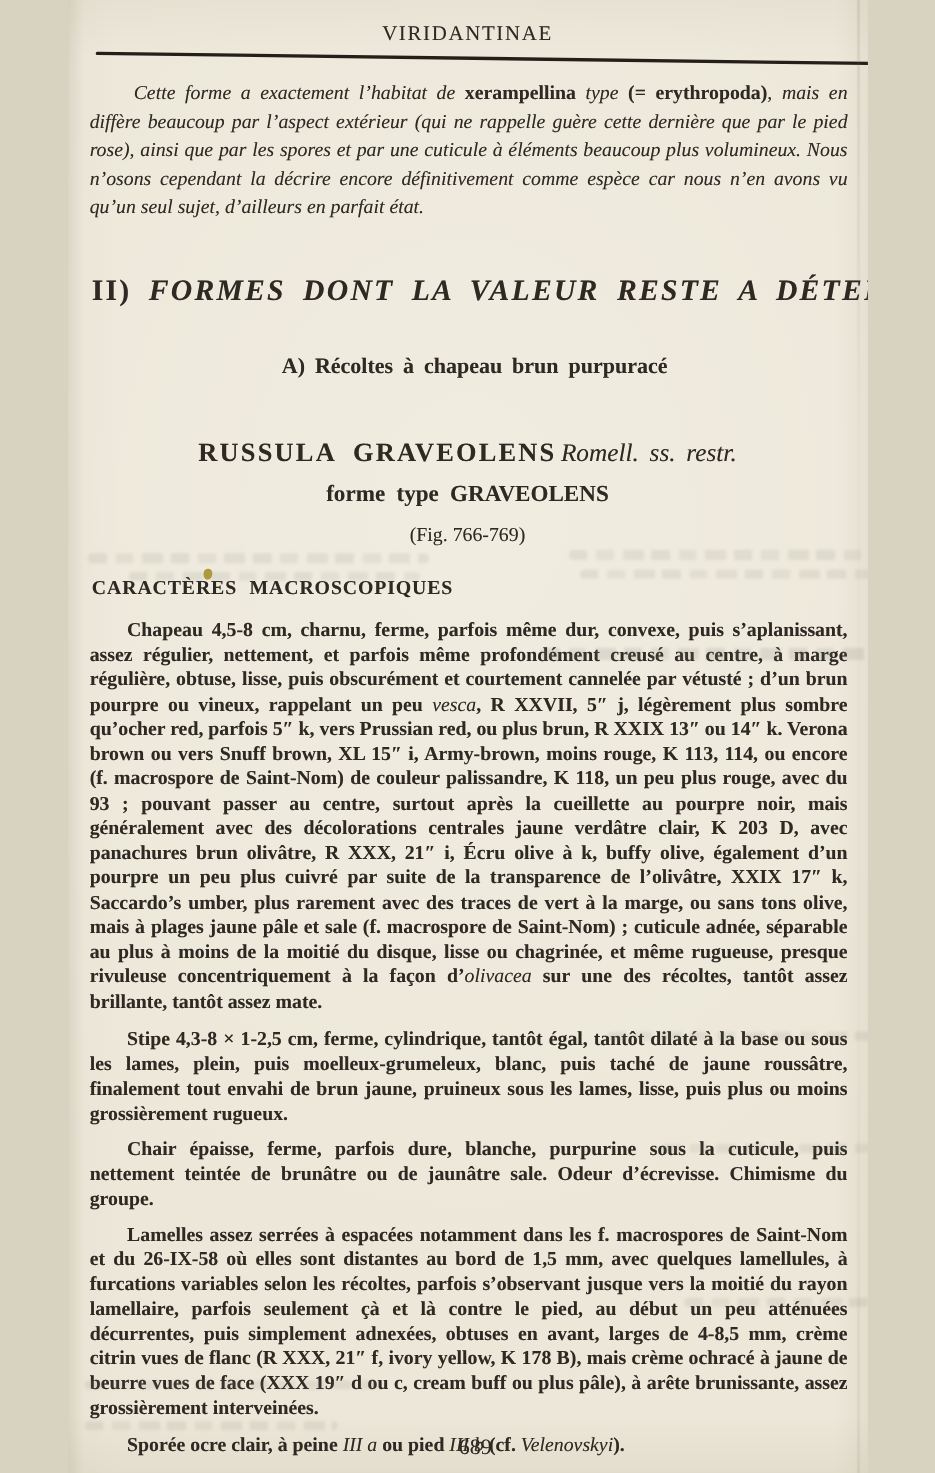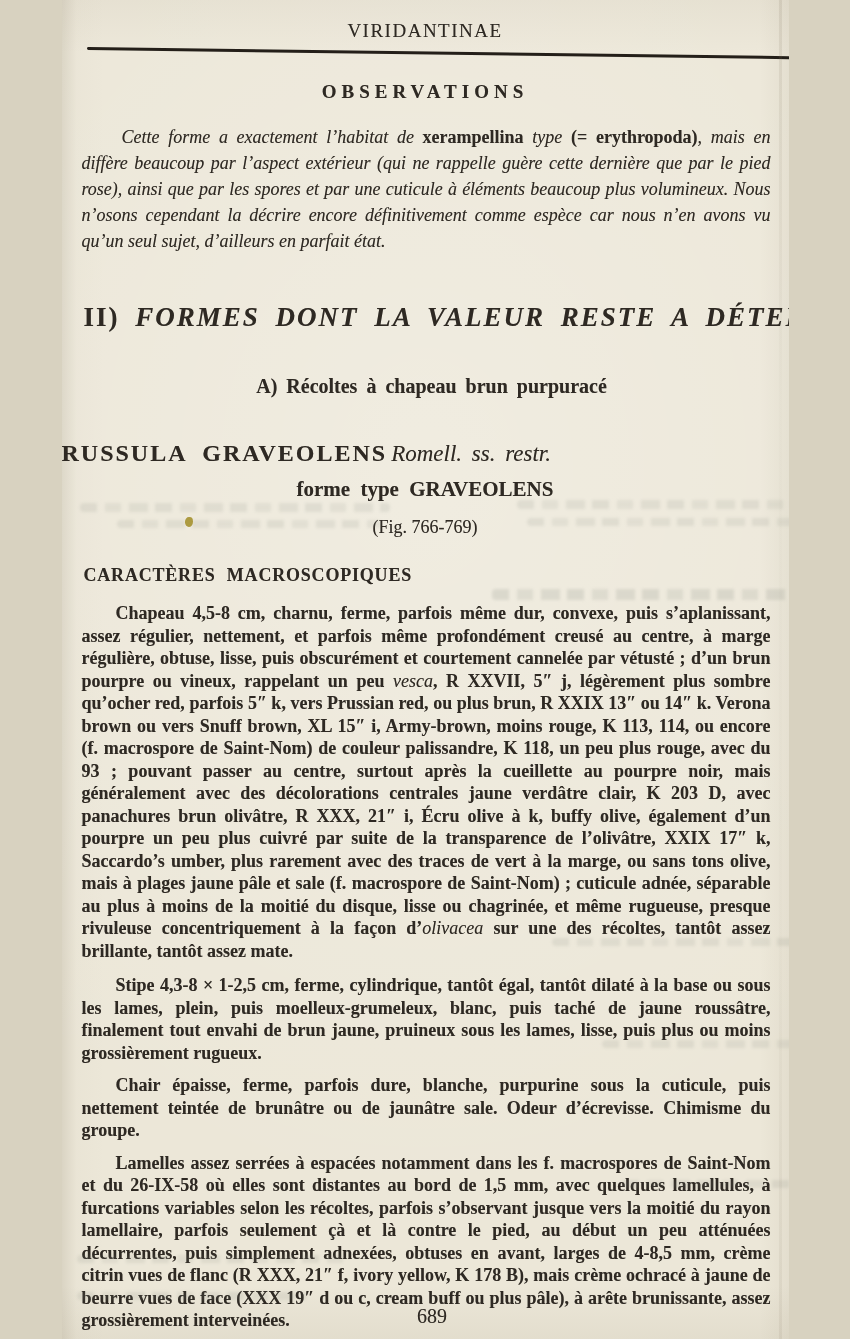--- a/index.html
+++ b/index.html
@@ -77,21 +77,22 @@
     text-align: center;
     font-weight: bold;
     font-size: 20px;
     line-height: 32px;
     word-spacing: 4px;
     padding-left: 13px;
   }
 
   
   .species-line {
-    margin: 36px 0 0 0;
+    margin: 48px 0 0 0;
+    text-align: center;
     line-height: 30px;
   }
   .species-name {
     font-size: 24px;
     font-weight: bold;
     letter-spacing: 2px;
     word-spacing: 8px;
   }
   .species-auth {
     font-size: 23px;
@@ -184,21 +185,20 @@
   }
 </style>
 </head>
 <body>
 
 <div class="page">
 
   <div class="running-head">VIRIDANTINAE</div>
   <div class="head-rule"></div>
 
-  <div class="obs-heading">OBSERVATIONS</div>
   <p class="obs-para"><span class="sg-i">Cette forme a exactement l’habitat de </span><span class="sg-r">xerampellina </span><span class="sg-i">type </span><span class="sg-r">(= erythropoda)</span><span class="sg-i">, mais en diffère beaucoup par l’aspect extérieur (qui ne rappelle guère cette dernière que par le pied rose), ainsi que par les spores et par une cuticule à éléments beaucoup plus volumineux. Nous n’osons cependant la décrire encore définitivement comme espèce car nous n’en avons vu qu’un seul sujet, d’ailleurs en parfait état.</span></p>
 
   <div class="sec-title"><span class="sec-num">II)</span> <span class="sec-text">FORMES DONT LA VALEUR RESTE A DÉTERMINER</span></div>
 
   <div class="subsec">
     <div>A) Récoltes à chapeau brun purpuracé</div>
   </div>
 
   <div class="species-line"><span class="species-name">RUSSULA GRAVEOLENS</span> <span class="species-auth">Romell. ss. restr.</span></div>
   <div class="forme-line">forme type GRAVEOLENS</div>

